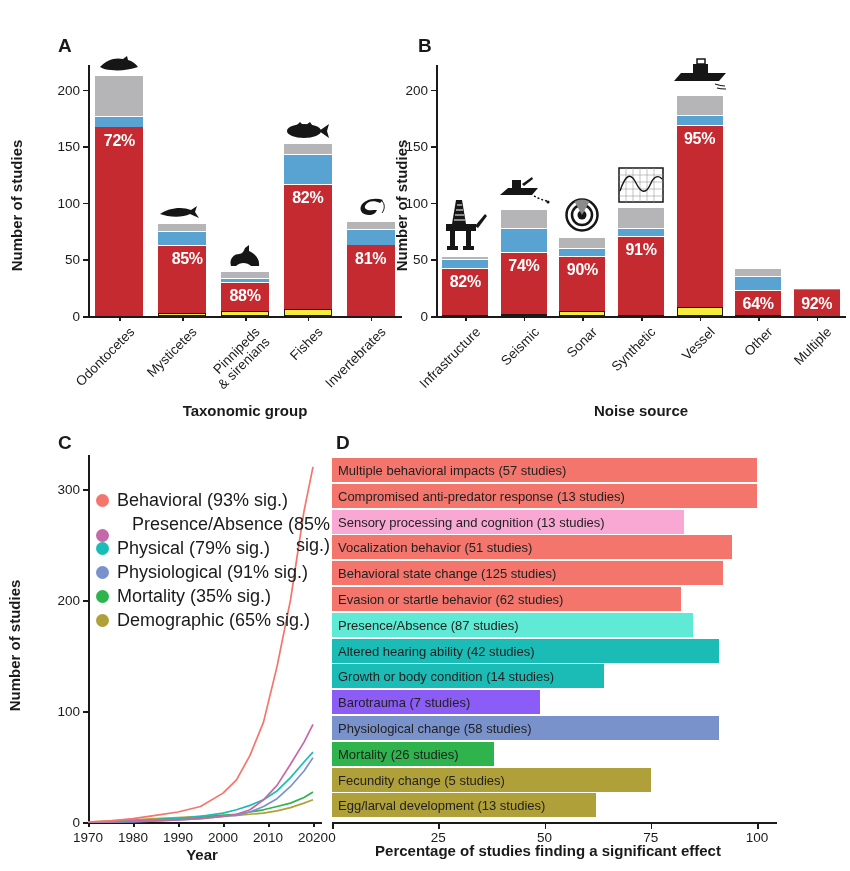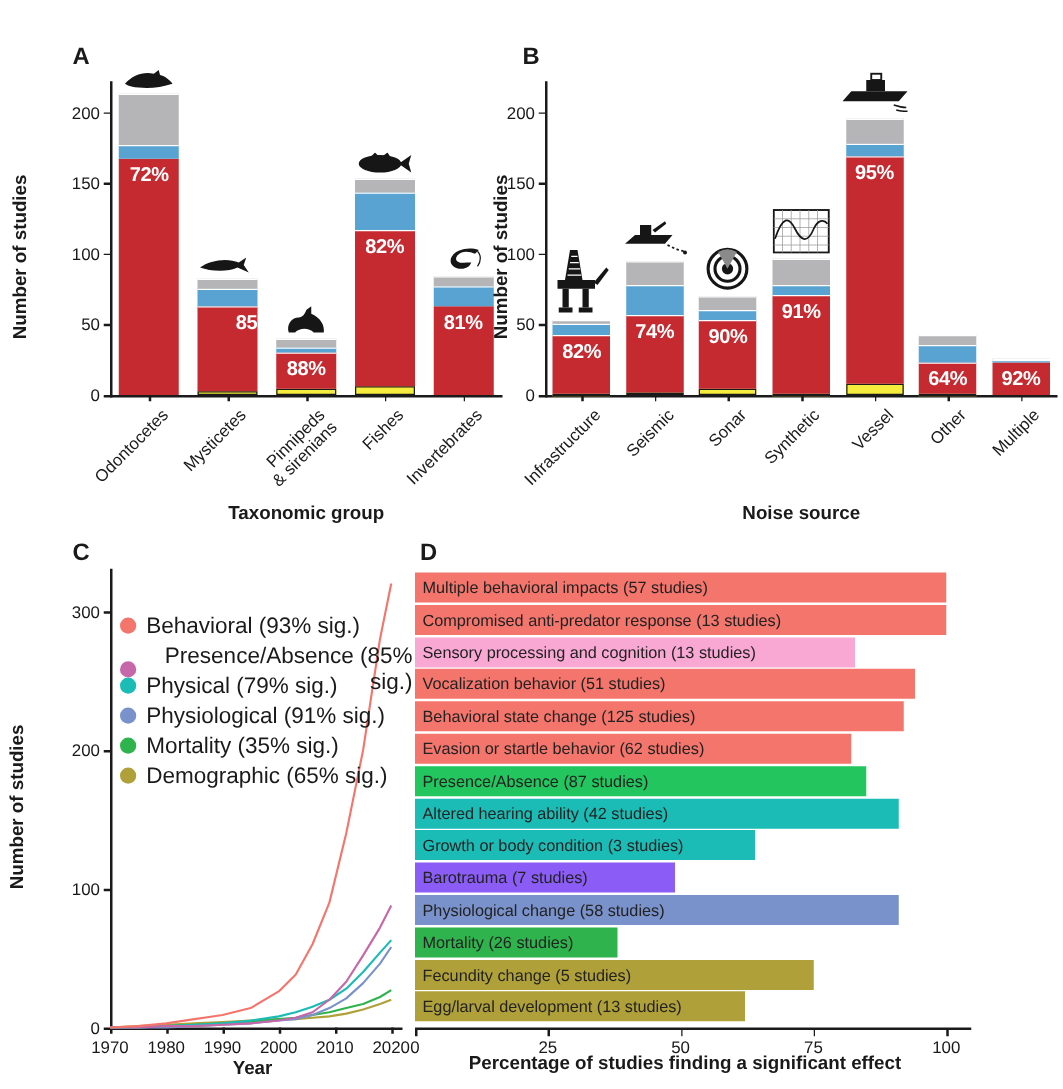--- a/index.html
+++ b/index.html
@@ -67,21 +67,21 @@
       <div class="pct" style="left: 95.4px; top: 97.123px; width: 48px;">72%</div>
       <div class="icon-holder" style="left: 87.4px; top: 21.097px; width: 64px;"><svg width="40" height="15" viewBox="0 0 40 15">
           <path d="M1 11 C7 4 16 1 24 3 L28 0 L29 4 C33 5 37 8 39 11 C30 14 20 15 12 14 C8 14 4 13 1 11 Z" fill="#161616"></path>
         </svg></div>
       <div class="abs" style="left: 119.4px; top: 281px; width: 1.5px; height: 5px; background: rgb(26, 26, 26);"></div>
       <div class="cat-label" style="right: 282.6px; top: 290px;">Odontocetes</div>
       <div class="abs" style="left: 158.2px; top: 277.607px; width: 48px; height: 3.393px; background: rgb(245, 236, 61); box-sizing: border-box; border: 1.5px solid rgb(26, 26, 26);"></div>
       <div class="abs" style="left: 158.2px; top: 209.747px; width: 48px; height: 67.86px; background: rgb(196, 42, 48); box-sizing: border-box; border-top: 1px solid rgb(255, 255, 255);"></div>
       <div class="abs" style="left: 158.2px; top: 196.175px; width: 48px; height: 13.572px; background: rgb(88, 163, 210); box-sizing: border-box; border-top: 1px solid rgb(255, 255, 255);"></div>
       <div class="abs" style="left: 158.2px; top: 188.258px; width: 48px; height: 7.917px; background: rgb(181, 181, 183); box-sizing: border-box; border-top: 1px solid rgb(255, 255, 255);"></div>
-      <div class="pct" style="left: 158.2px; top: 214.747px; width: 58px; padding-left: 17px;">85%</div>
+      <div class="pct" style="left: 158.2px; top: 214.747px; width: 58px;">85%</div>
       <div class="icon-holder" style="left: 150.2px; top: 171.258px; width: 64px;"><svg width="46" height="13" viewBox="0 0 46 13">
           <path d="M1 8 C9 2 23 0 32 4 L38 0 L36 6 L40 12 L31 8 C23 12 9 11 1 8 Z" fill="#161616"></path>
         </svg></div>
       <div class="abs" style="left: 182.2px; top: 281px; width: 1.5px; height: 5px; background: rgb(26, 26, 26);"></div>
       <div class="cat-label" style="right: 219.8px; top: 290px;">Mysticetes</div>
       <div class="abs" style="left: 221px; top: 276.476px; width: 48px; height: 4.524px; background: rgb(245, 236, 61); box-sizing: border-box; border: 1.5px solid rgb(26, 26, 26);"></div>
       <div class="abs" style="left: 221px; top: 247.07px; width: 48px; height: 29.406px; background: rgb(196, 42, 48); box-sizing: border-box; border-top: 1px solid rgb(255, 255, 255);"></div>
       <div class="abs" style="left: 221px; top: 242.546px; width: 48px; height: 4.524px; background: rgb(88, 163, 210); box-sizing: border-box; border-top: 1px solid rgb(255, 255, 255);"></div>
       <div class="abs" style="left: 221px; top: 235.76px; width: 48px; height: 6.786px; background: rgb(181, 181, 183); box-sizing: border-box; border-top: 1px solid rgb(255, 255, 255);"></div>
       <div class="pct" style="left: 221px; top: 252.07px; width: 48px;">88%</div>
@@ -289,28 +289,28 @@
       </div>
       <div class="dbar" style="left: 2px; top: 105.4px; width: 399.5px; height: 24px; background: rgb(244, 117, 108);">
         <div class="dbar-label">Vocalization behavior (51 studies)</div>
       </div>
       <div class="dbar" style="left: 2px; top: 131.2px; width: 391px; height: 24px; background: rgb(244, 117, 108);">
         <div class="dbar-label">Behavioral state change (125 studies)</div>
       </div>
       <div class="dbar" style="left: 2px; top: 157px; width: 348.5px; height: 24px; background: rgb(244, 117, 108);">
         <div class="dbar-label">Evasion or startle behavior (62 studies)</div>
       </div>
-      <div class="dbar" style="left: 2px; top: 182.8px; width: 361.25px; height: 24px; background: #22c55e;">
+      <div class="dbar" style="left: 2px; top: 182.8px; width: 361.25px; height: 24px; background: #5eead4;">
         <div class="dbar-label">Presence/Absence (87 studies)</div>
       </div>
       <div class="dbar" style="left: 2px; top: 208.6px; width: 386.75px; height: 24px; background: rgb(28, 188, 182);">
         <div class="dbar-label">Altered hearing ability (42 studies)</div>
       </div>
       <div class="dbar" style="left: 2px; top: 234.4px; width: 272px; height: 24px; background: rgb(28, 188, 182);">
-        <div class="dbar-label">Growth or body condition (3 studies)</div>
+        <div class="dbar-label">Growth or body condition (14 studies)</div>
       </div>
       <div class="dbar" style="left: 2px; top: 260.2px; width: 208.25px; height: 24px; background: #8b5cf6;">
         <div class="dbar-label">Barotrauma (7 studies)</div>
       </div>
       <div class="dbar" style="left: 2px; top: 286px; width: 386.75px; height: 24px; background: rgb(122, 146, 203);">
         <div class="dbar-label">Physiological change (58 studies)</div>
       </div>
       <div class="dbar" style="left: 2px; top: 311.8px; width: 162px; height: 24px; background: rgb(46, 179, 77);">
         <div class="dbar-label">Mortality (26 studies)</div>
       </div>

